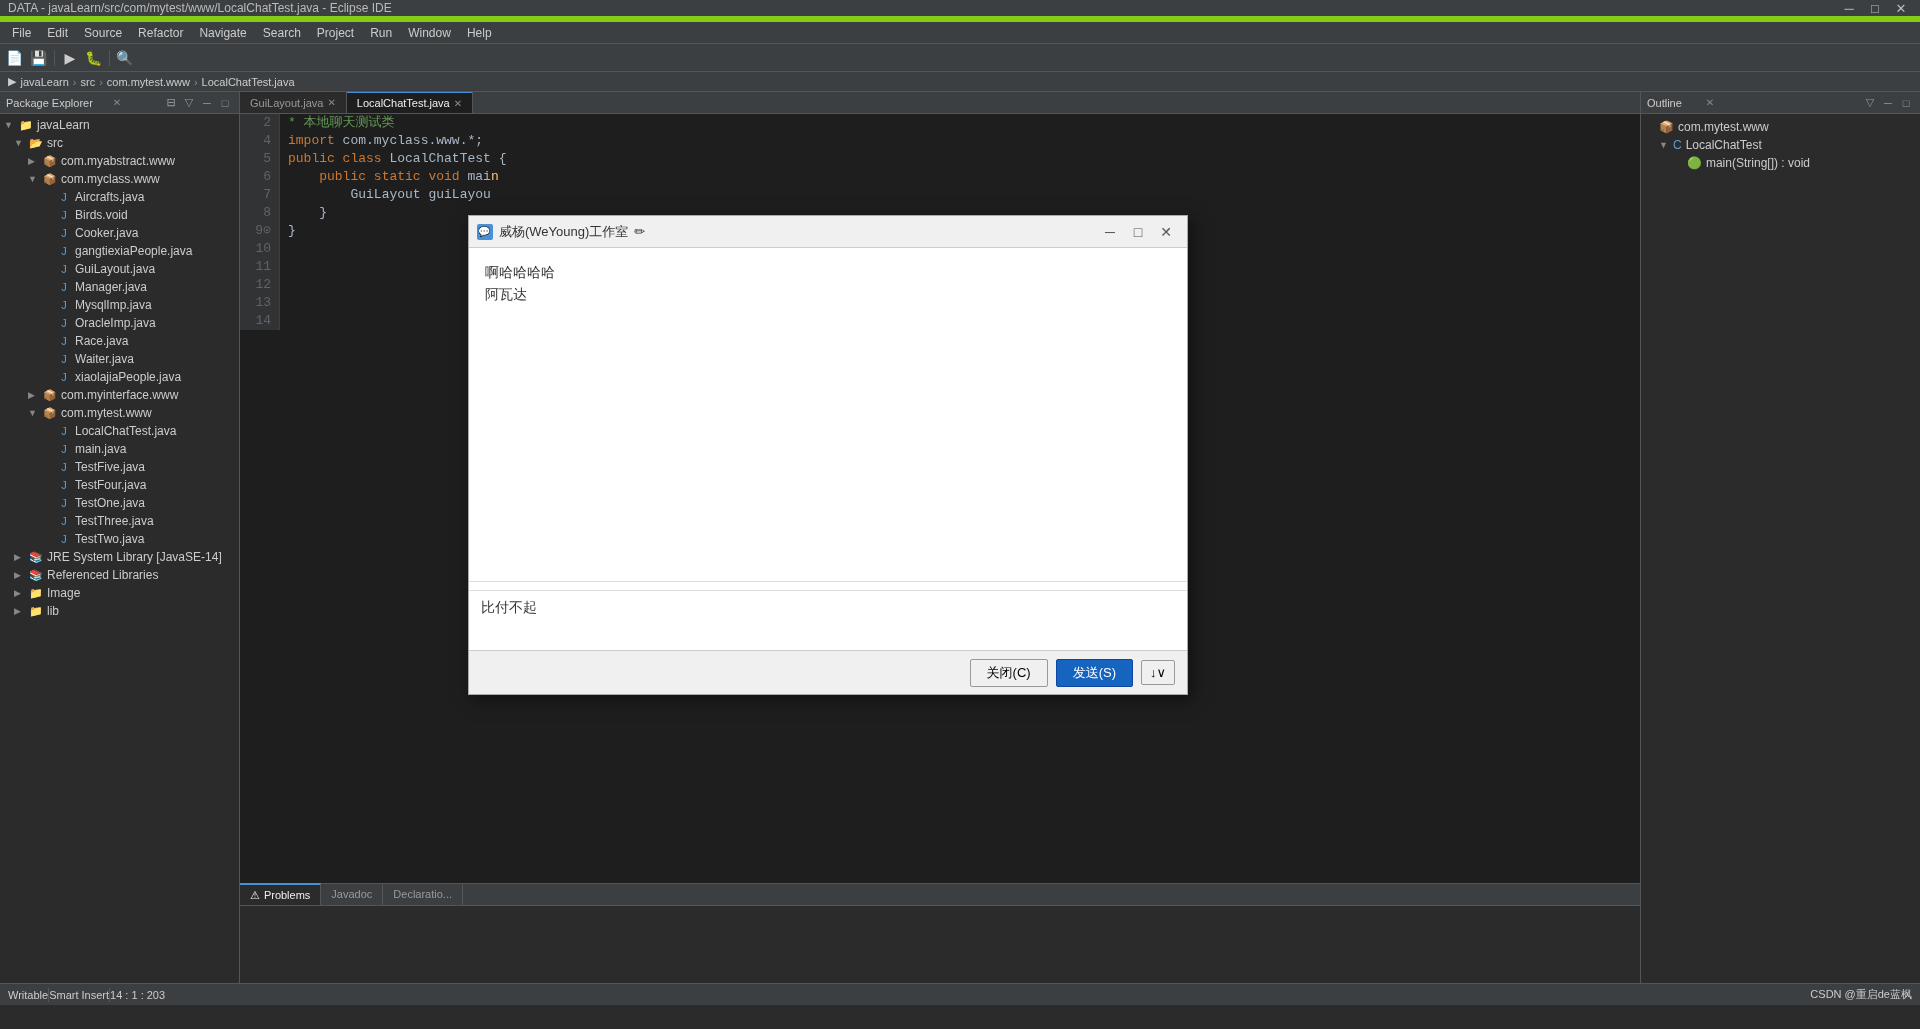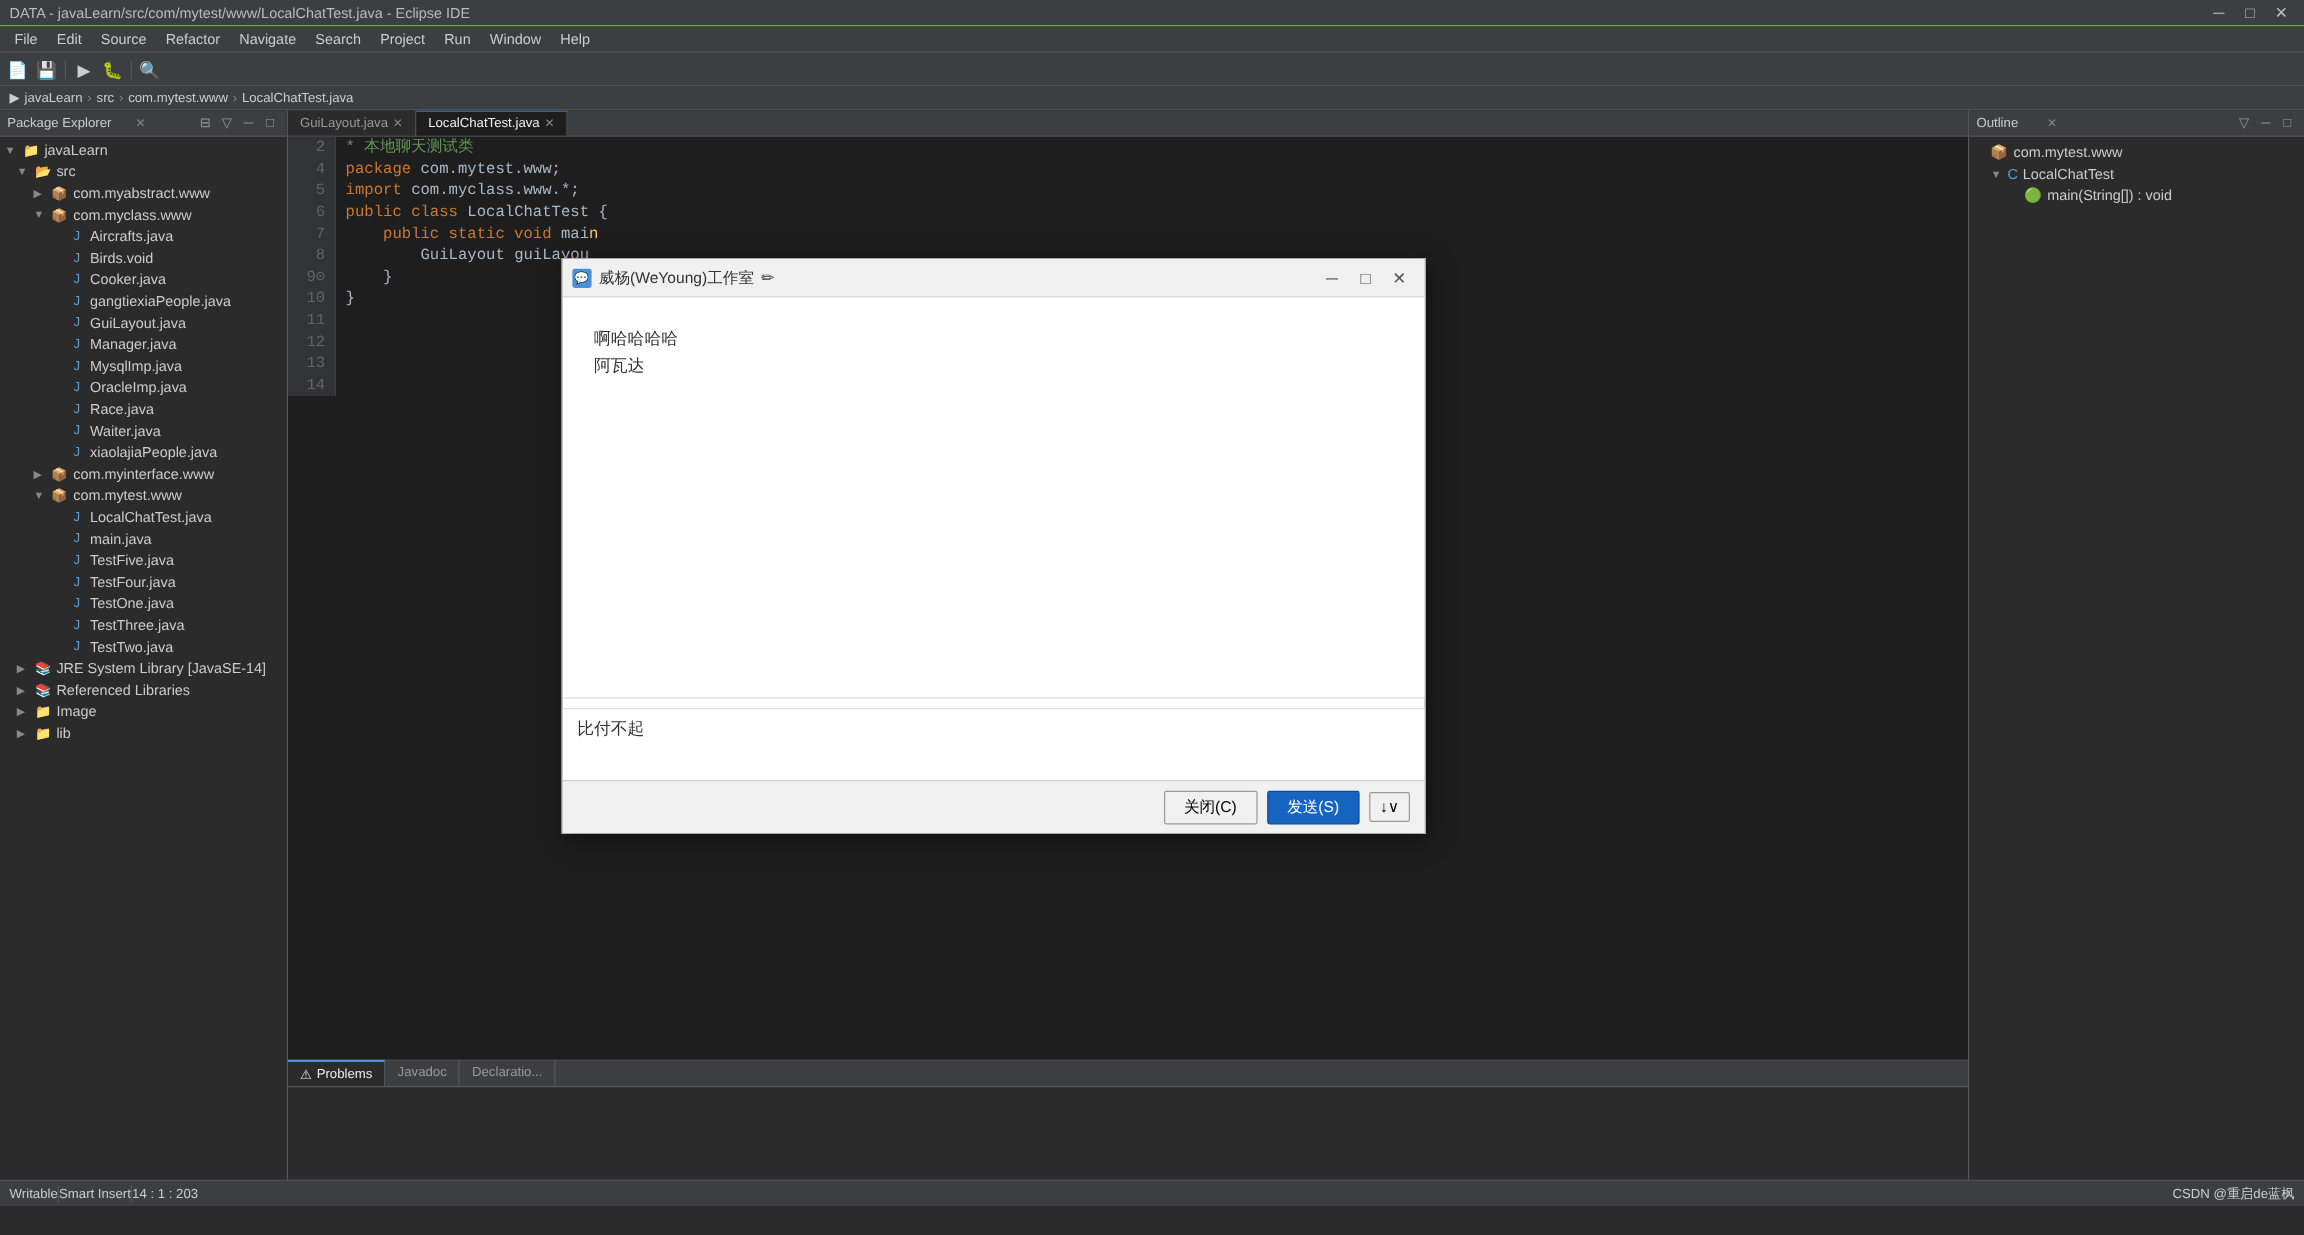--- a/index.html
+++ b/index.html
@@ -15,21 +15,21 @@
     }
 
     
     .title-bar {
       background: #3c3f41;
       height: 22px;
       display: flex;
       align-items: center;
       justify-content: space-between;
       padding: 0 8px;
-      border-bottom: 1px solid #84cc16;
+      border-bottom: 6px solid #84cc16;
     }
     .title-bar-text {
       font-size: 12px;
       color: #bbb;
     }
     .title-bar-controls {
       display: flex;
       gap: 4px;
     }
     .title-bar-btn {
@@ -404,21 +404,21 @@
       display: flex;
       align-items: center;
       justify-content: center;
       color: #555;
       border-radius: 2px;
     }
 
     .dialog-chat-area {
       flex: 1;
       overflow-y: auto;
-      padding: 26px;
+      padding: 16px;
       background: #fff;
       font-size: 14px;
       color: #333;
     }
     .chat-separator {
       height: 1px;
       background: #ddd;
       margin: 0 0 8px 0;
     }
     .chat-input-area {
@@ -729,21 +729,20 @@
             <div>8</div>
             <div>9⊙</div>
             <div>10</div>
             <div>11</div>
             <div>12</div>
             <div>13</div>
             <div>14</div>
           </div>
           <div class="code-lines">
             <div class="code-line"><span class="cm">* 本地聊天测试类 </span></div>
-            <div class="code-line"><span class="kw">package</span> com.mytest.www;</div>
             <div class="code-line"><span class="kw">import</span> com.myclass.www.*;</div>
             <div class="code-line"></div>
             <div class="code-line"><span class="kw">public class</span> <span style="color:#a9b7c6;">LocalChatTest</span> {</div>
             <div class="code-line"></div>
             <div class="code-line">    <span class="kw">public static void</span> mai<span style="color:#ffc66d;">n</span></div>
             <div class="code-line">        <span style="color:#a9b7c6;">GuiLayout</span> guiLayou</div>
             <div class="code-line">    }</div>
             <div class="code-line"></div>
             <div class="code-line">}</div>
             <div class="code-line"></div>

